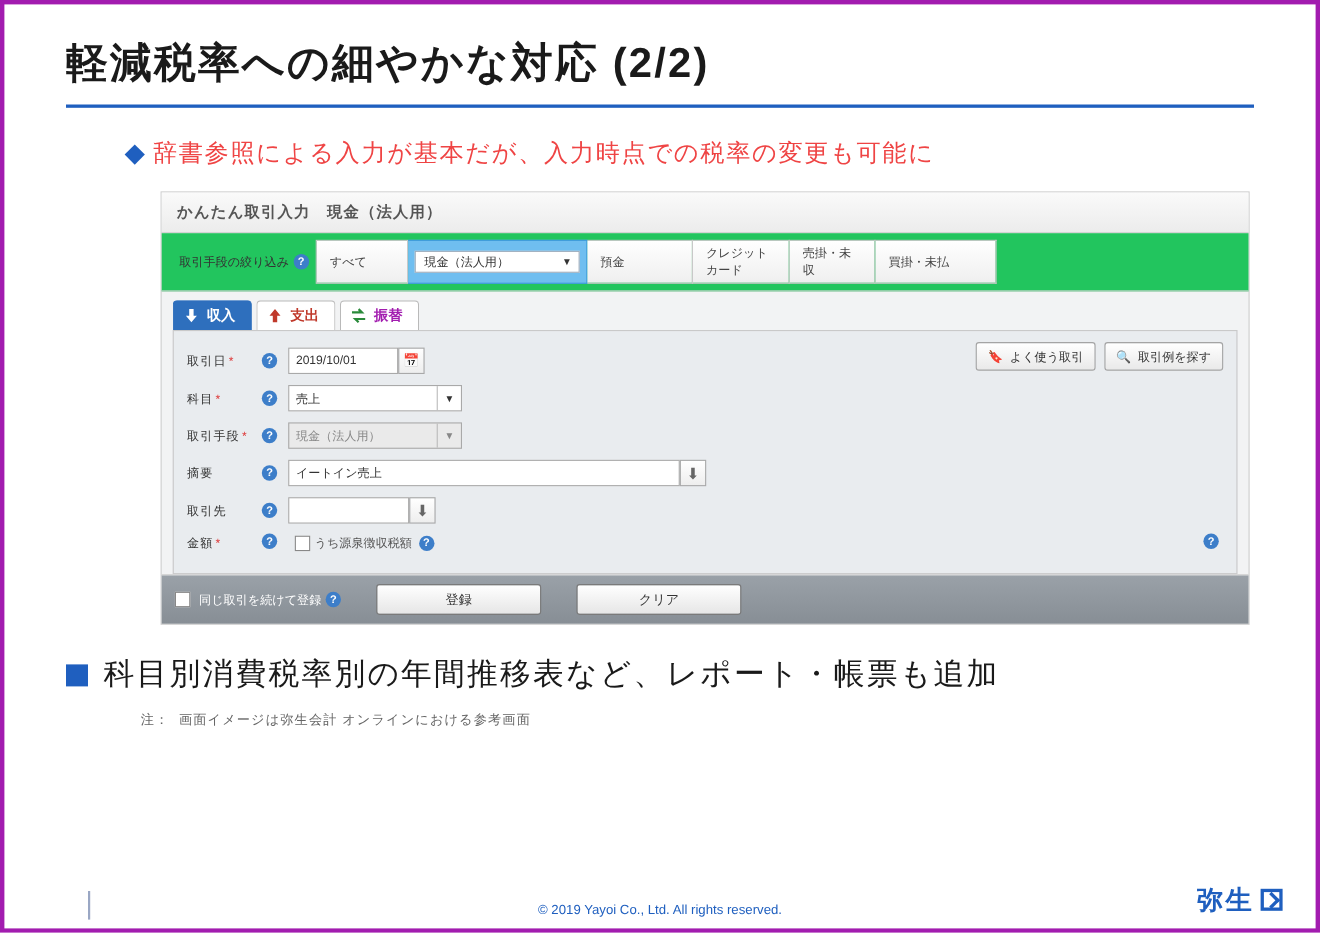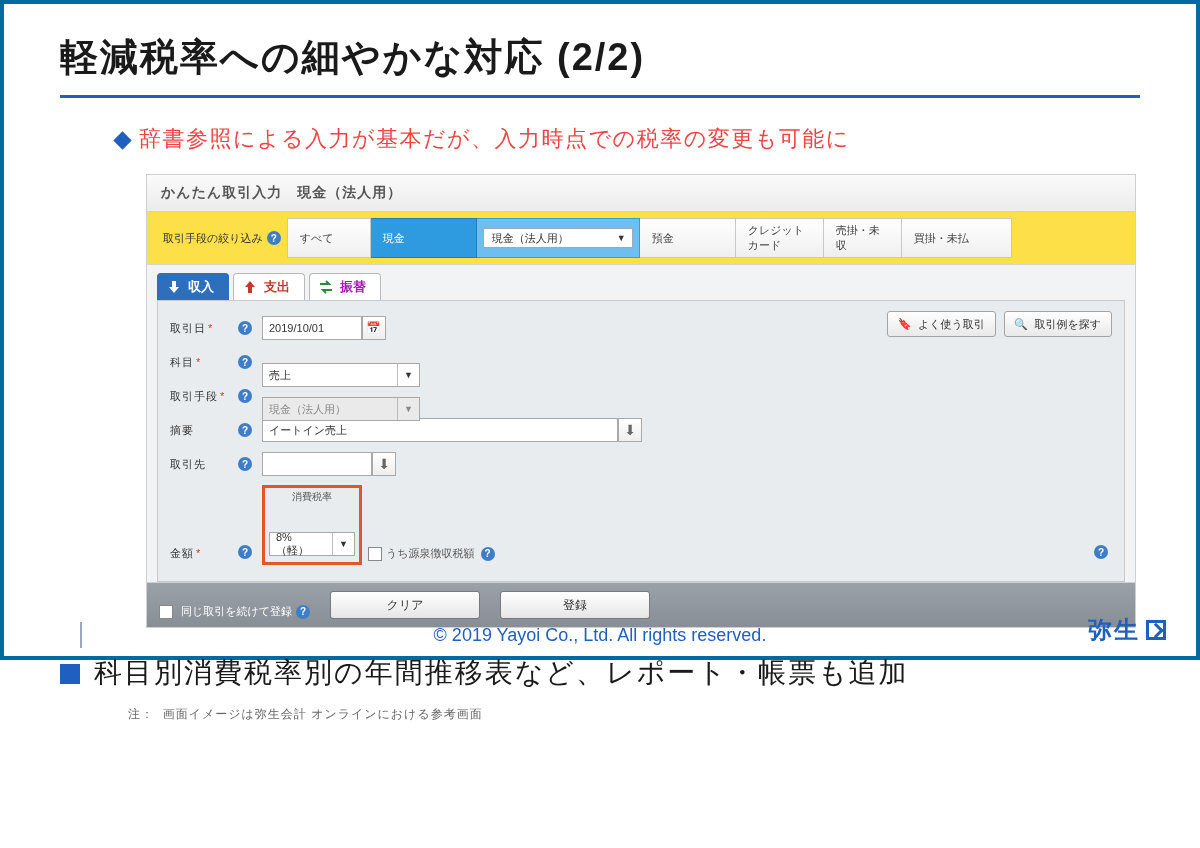--- a/index.html
+++ b/index.html
@@ -1,33 +1,33 @@
 <!DOCTYPE html>
 <html><head>
 <meta charset="utf-8">
 <style>
   * { box-sizing: border-box; margin: 0; padding: 0; }
   html, body { width: 1200px; height: 848px; font-family: "Hiragino Kaku Gothic ProN", "Meiryo", sans-serif; background: #fff; color: #333; }
-  .slide { width: 1200px; height: 660px; border: 4px solid #0369a1; position: relative; padding: 28px 56px 0 56px; }
+  .slide { width: 1200px; height: 848px; border: 4px solid #a21caf; position: relative; padding: 28px 56px 0 56px; }
 
   .title { font-size: 38px; font-weight: 700; color: #1a1a1a; letter-spacing: 2px; }
   .title-underline { height: 3px; background: #1f5fbf; margin-top: 12px; margin-bottom: 26px; }
 
   .b1 { display: flex; align-items: flex-start; gap: 14px; font-size: 28px; color: #1f5fbf; letter-spacing: 2px; margin-bottom: 14px; }
   .b1 .sq { width: 20px; height: 20px; background: #1f5fbf; margin-top: 10px; flex: none; }
   .b1 .txt { color: #1a1a1a; }
   .b2 { display: flex; align-items: flex-start; gap: 10px; font-size: 22px; color: #ef4444; letter-spacing: 1.5px; margin-left: 56px; margin-bottom: 20px; }
   .b2 .dia { width: 13px; height: 13px; background: #1f5fbf; transform: rotate(45deg); margin-top: 10px; flex: none; }
 
   .app-wrap { margin-left: 86px; width: 990px; }
   .app { border: 1px solid #cfcfcf; background: #f2f3f4; }
 
   .app-head { background: linear-gradient(#fafafa,#ececec); border-bottom: 1px solid #d0d0d0; padding: 9px 14px; font-size: 14px; color: #555; letter-spacing: 1px; font-weight: 600; }
 
-  .filterbar { display: flex; align-items: stretch; padding: 6px 10px; border-bottom: 1px solid #d4d4d4; background: #fde047; font-size: 11px; }
+  .filterbar { display: flex; align-items: stretch; padding: 6px 10px; border-bottom: 1px solid #d4d4d4; background: #22c55e; font-size: 11px; }
   .filter-label { display: flex; align-items: center; padding: 0 6px; color: #333; gap: 4px; }
   .seg { border: 1px solid #c8c8c8; padding: 4px 12px; background: linear-gradient(#ffffff,#efefef); color: #444; display: flex; align-items: center; }
   .seg + .seg { border-left: none; }
   .seg.active { background: #2e9adf; color: #fff; border-color: #1e7dc0; }
   .seg.cash-sub { background: #6fbef0; color: #fff; border-color: #3b9ad9; padding: 0 0; }
   .seg.cash-sub .sel { background: #fff; color: #333; border: 1px solid #9ab; height: 20px; padding: 0 40px 0 8px; display: inline-flex; align-items: center; margin: 3px 6px; position: relative; }
   .seg.cash-sub .sel::after { content: "▼"; font-size: 9px; position: absolute; right: 6px; }
 
   .help-ic { display:inline-flex; width:14px;height:14px;border-radius:50%;background:#3d7ec9;color:#fff;font-size:10px;align-items:center;justify-content:center;font-weight:700; }
 
@@ -39,43 +39,43 @@
   .tab .tab-ic { width: 16px; height: 16px; display:inline-flex;align-items:center;justify-content:center; }
   .tab.green { color: #a21caf; }
   .tab.red { color: #c0392b; }
 
   .form { border: 1px solid #c9c9c9; background: #e9ecef; padding: 10px 12px 16px; position: relative; }
   .row { display: flex; align-items: center; height: 34px; font-size: 11px; color: #333; }
   .row .lab { width: 68px; letter-spacing: 1px; }
   .row .req { color: #d33; margin-left: 2px; }
   .row .help-ic { margin-right: 10px; }
   .fld { height: 24px; border: 1px solid #a9a9a9; background: #fff; padding: 0 6px; font-size: 11px; display: inline-flex; align-items: center; }
-  .fld.sel { position: relative; padding-right: 38px; margin-top: 26px; }
+  .fld.sel { position: relative; padding-right: 38px; }
   .fld.sel::after { content: "▼"; font-size: 9px; position: absolute; right: 6px; border-left: 1px solid #bbb; padding-left: 6px; height: 100%; display:flex;align-items:center; }
   .fld.disabled { background: #eaeaea; color: #888; }
   .iconbtn { width: 24px; height: 24px; border: 1px solid #a9a9a9; background: linear-gradient(#fff,#eee); display:inline-flex;align-items:center;justify-content:center; font-size: 12px; }
   .arrow-down { font-size: 14px; color: #666; }
 
   .topbuttons { position: absolute; right: 12px; top: 10px; display: flex; gap: 8px; }
   .btn { height: 26px; border: 1px solid #a4a4a4; border-radius: 3px; background: linear-gradient(#ffffff,#e9e9e9); padding: 0 10px; font-size: 11px; display: inline-flex; align-items: center; gap: 6px; color: #333; }
   .amthdr { font-size: 10px; color: #555; text-align: center; }
   .amtcol { display: flex; flex-direction: column; align-items: center; gap: 2px; }
   .amtcell { display: flex; }
   .fld.amt { text-align: right; justify-content: flex-end; width: 96px; }
   .highlight { border: 3px solid #e2562c; padding: 2px 4px 6px; }
   .taxfld { width: 86px; }
   .chk { width: 14px; height: 14px; border: 1px solid #888; background: #fff; display:inline-block; margin-right: 4px; vertical-align: -3px; }
 
-  .footerbar { border-top: 1px solid #cfcfcf; background: linear-gradient(#9aa1a8,#878e95); padding: 8px 12px; display: flex; align-items: flex-end; gap: 20px; }
+  .footerbar { border-top: 1px solid #cfcfcf; background: linear-gradient(#9aa1a8,#878e95); padding: 8px 12px; display: flex; align-items: center; gap: 32px; }
   .footerbar .chklab { font-size: 11px; color: #fff; display: flex; align-items: center; gap: 4px; }
   .bigbtn { height: 28px; width: 150px; border: 1px solid #7a7a7a; border-radius: 3px; background: linear-gradient(#ffffff,#e6e6e6); font-size: 12px; color: #333; display:inline-flex;align-items:center;justify-content:center; }
 
   .note { font-size: 12px; color: #666; margin-left: 68px; margin-top: 6px; letter-spacing: 1px; }
 
-  .copyright { position: absolute; left: 0; right: 0; bottom: 10px; text-align: center; font-size: 18px; color: #1f5fbf; }
+  .copyright { position: absolute; left: 0; right: 0; bottom: 10px; text-align: center; font-size: 12px; color: #1f5fbf; }
   .copyleftbar { position: absolute; left: 76px; bottom: 8px; width: 2px; height: 26px; background: #9aa7c4; }
 
   .brand { position: absolute; right: 30px; bottom: 10px; font-size: 24px; font-weight: 800; color: #1f5fbf; letter-spacing: 2px; display: flex; align-items: center; gap: 6px; margin-top: 26px; }
   .brand .bsq { width: 20px; height: 20px; border: 3px solid #1f5fbf; position: relative; }
   .brand .bsq::after { content: ""; position: absolute; right: 3px; top: 2px; width: 8px; height: 8px; border-top: 3px solid #1f5fbf; border-right: 3px solid #1f5fbf; transform: rotate(45deg) translate(1px,-1px); }
 </style>
 </head>
 <body>
 
 <div class="slide">
@@ -91,21 +91,20 @@
   <div class="app-wrap">
     <div class="app">
       <div class="app-head">かんたん取引入力　現金（法人用）</div>
 
       <div class="filterbar">
         <div class="filter-label">
           <span>取引手段の絞り込み</span>
           <span class="help-ic">?</span>
         </div>
         <div class="seg" style="width:84px">すべて</div>
-        <div class="seg active" style="width:106px">現金</div>
         <div class="seg cash-sub">
           <span class="sel" style="width:150px">現金（法人用）</span>
         </div>
         <div class="seg" style="width:96px">預金</div>
         <div class="seg" style="width:88px">クレジットカード</div>
         <div class="seg" style="width:78px">売掛・未収</div>
         <div class="seg" style="width:110px">買掛・未払</div>
       </div>
 
       <div class="body">
@@ -180,46 +179,42 @@
             <span class="help-ic">?</span>
             <span class="fld" style="width:110px"></span>
             <span class="iconbtn arrow-down">⬇</span>
           </div>
 
           <div class="row" style="height:auto; align-items:flex-end; padding-top:4px">
             <span class="lab" style="padding-bottom:4px"><span>金額</span><span class="req">*</span></span>
             <span class="help-ic" style="margin-bottom:6px">?</span>
 
 
-            <div class="amtcol highlight">
-              <div class="amthdr">消費税率</div>
-              <span class="fld sel taxfld">8%（軽）</span>
-            </div>
 
 
             <div style="display:flex;align-items:center;margin-left:6px;margin-bottom:4px">
               <span class="chk"></span>
               <span style="font-size:11px;color:#555">うち源泉徴収税額</span>
               <span class="help-ic" style="margin-left:6px">?</span>
             </div>
 
             <span class="help-ic" style="margin-left:auto;margin-bottom:6px;margin-right:4px">?</span>
           </div>
 
         </div>
       </div>
 
       <div class="footerbar">
         <div class="chklab">
           <span class="chk"></span>
           <span>同じ取引を続けて登録</span>
           <span class="help-ic">?</span>
         </div>
+        <div class="bigbtn">登録</div>
         <div class="bigbtn">クリア</div>
-        <div class="bigbtn">登録</div>
       </div>
 
     </div>
   </div>
 
   <div class="b1" style="margin-top:26px">
     <div class="sq"></div>
     <div class="txt">科目別消費税率別の年間推移表など、レポート・帳票も追加</div>
   </div>
 

